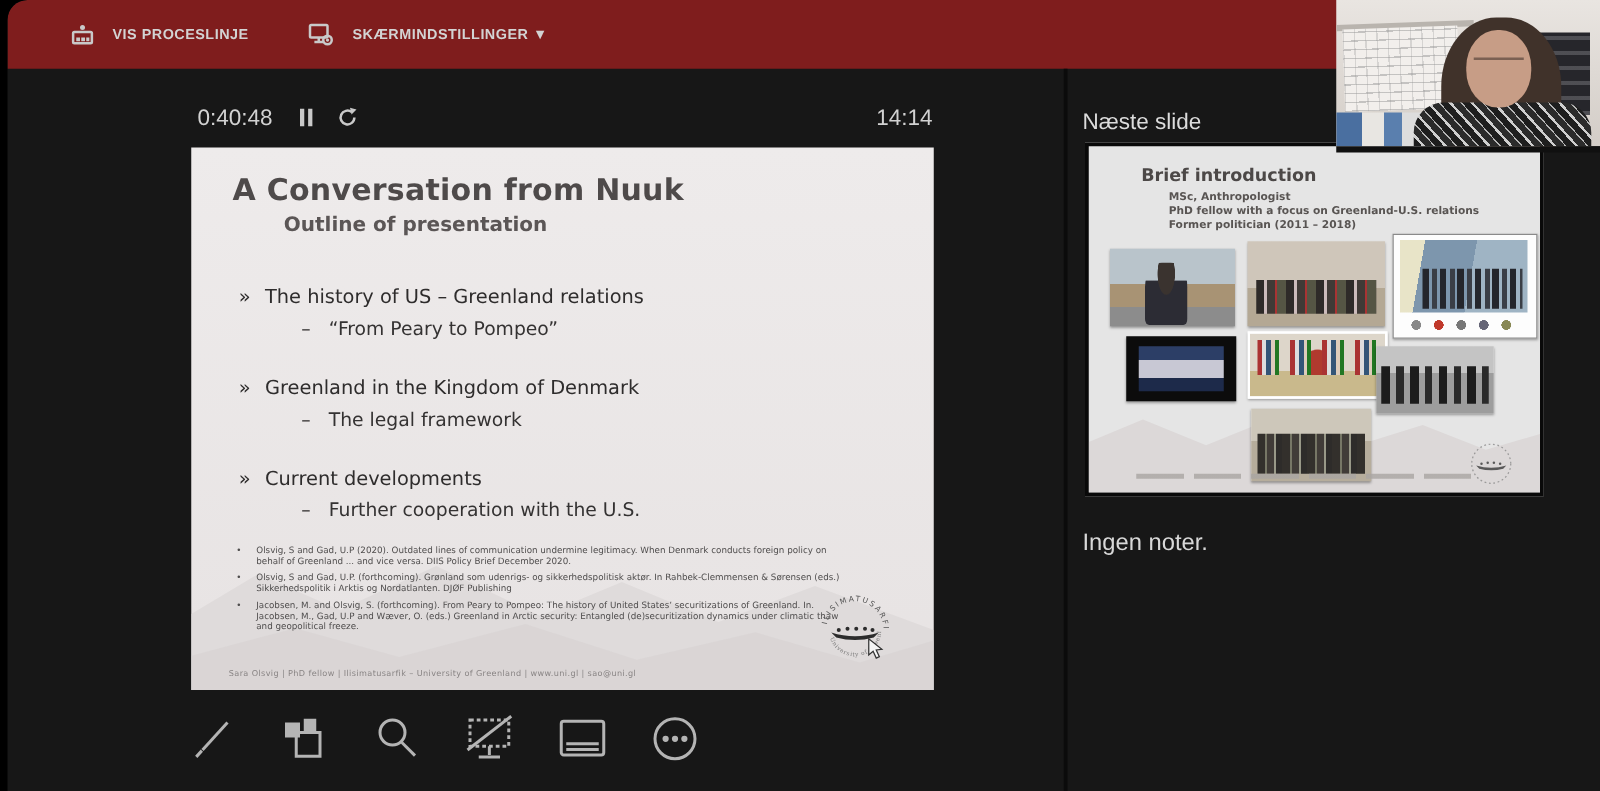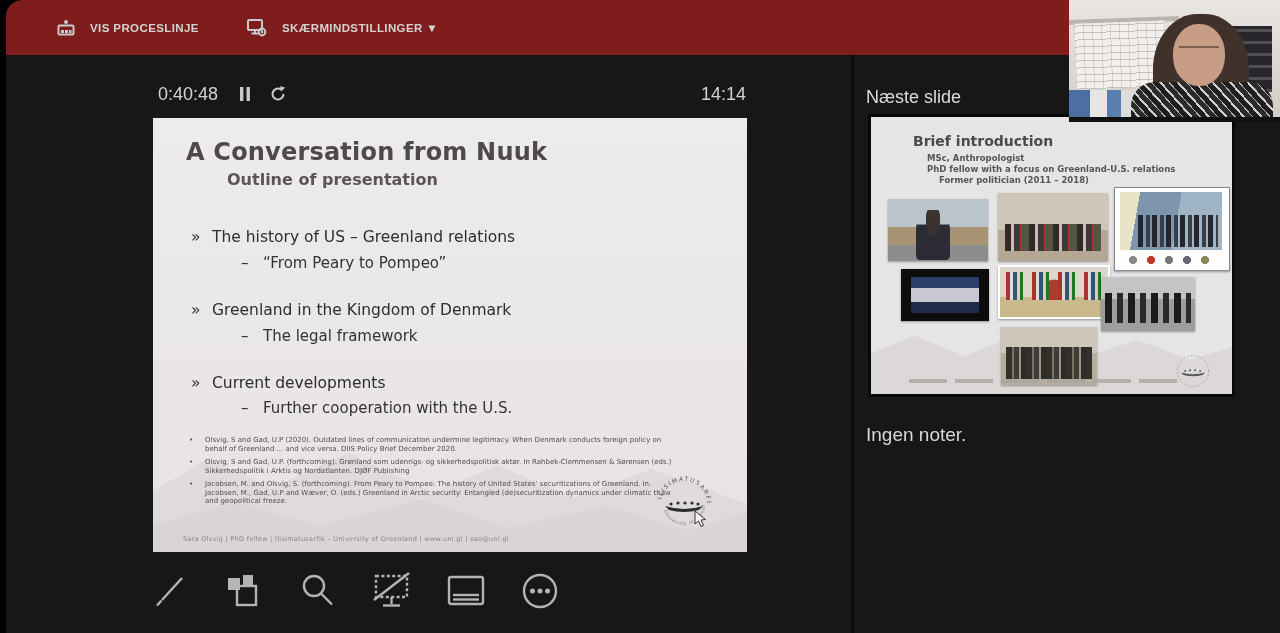--- a/index.html
+++ b/index.html
@@ -62,22 +62,22 @@
   
   .v-divider{position:absolute;left:845px;top:55px;width:3px;bottom:0;background:#0b0b0b;}
   
   .next-label{position:absolute;left:860px;top:87px;font-size:18px;color:#dcdcdc;}
   .thumb{position:absolute;left:862px;top:114px;width:367px;height:283px;background:#e5e5e5;
     border:3px solid #090909;box-sizing:border-box;cursor:pointer;overflow:hidden;
     font-family:"DejaVu Sans", sans-serif;}
   .thumb .t-mtn{position:absolute;left:0;bottom:0;width:100%;height:90px;background:#dcd8d8;
     clip-path:polygon(0 55%,12% 35%,26% 58%,42% 32%,58% 60%,74% 40%,88% 62%,100% 48%,100% 100%,0 100%);}
   .t-title{position:absolute;left:42px;top:16px;font-size:14px;font-weight:bold;color:#4c4847;}
-  .t-line{position:absolute;left:32px;font-size:8.5px;font-weight:bold;color:#585452;padding-left:24px;}
-  .tl0{top:36px;} .tl1{top:47px;} .tl2{top:58px;margin-left:12px;}
+  .t-line{position:absolute;left:40px;font-size:8.5px;font-weight:bold;color:#585452;padding-left:24px;}
+  .tl0{top:36px;} .tl1{top:47px;} .tl2{top:58px;}
   .photo{position:absolute;box-shadow:0 1px 2px rgba(0,0,0,.35);}
   .p1{left:17px;top:82px;width:100px;height:62px;
     background:linear-gradient(#b9c4cb 0 45%, #a89374 45% 75%, #8c8c8c 75%);}
   .p1::after{content:"";position:absolute;left:28%;top:18%;width:34%;height:80%;
     background:radial-gradient(ellipse at 50% 18%, #3a332f 0 28%, transparent 30%),
     linear-gradient(transparent 28%, #2c2c34 30%);border-radius:40% 40% 10% 10%;}
   .p2{left:127px;top:76px;width:110px;height:68px;
     background:linear-gradient(#cfc6ba 0 55%, #b4a894 55%);}
   .p2::after{content:"";position:absolute;left:6%;top:45%;width:88%;height:40%;
     background:repeating-linear-gradient(90deg,#2e2a28 0 6px, #cbb 6px 9px, #403a36 9px 15px, #a33 15px 17px, #554 17px 24px);}

